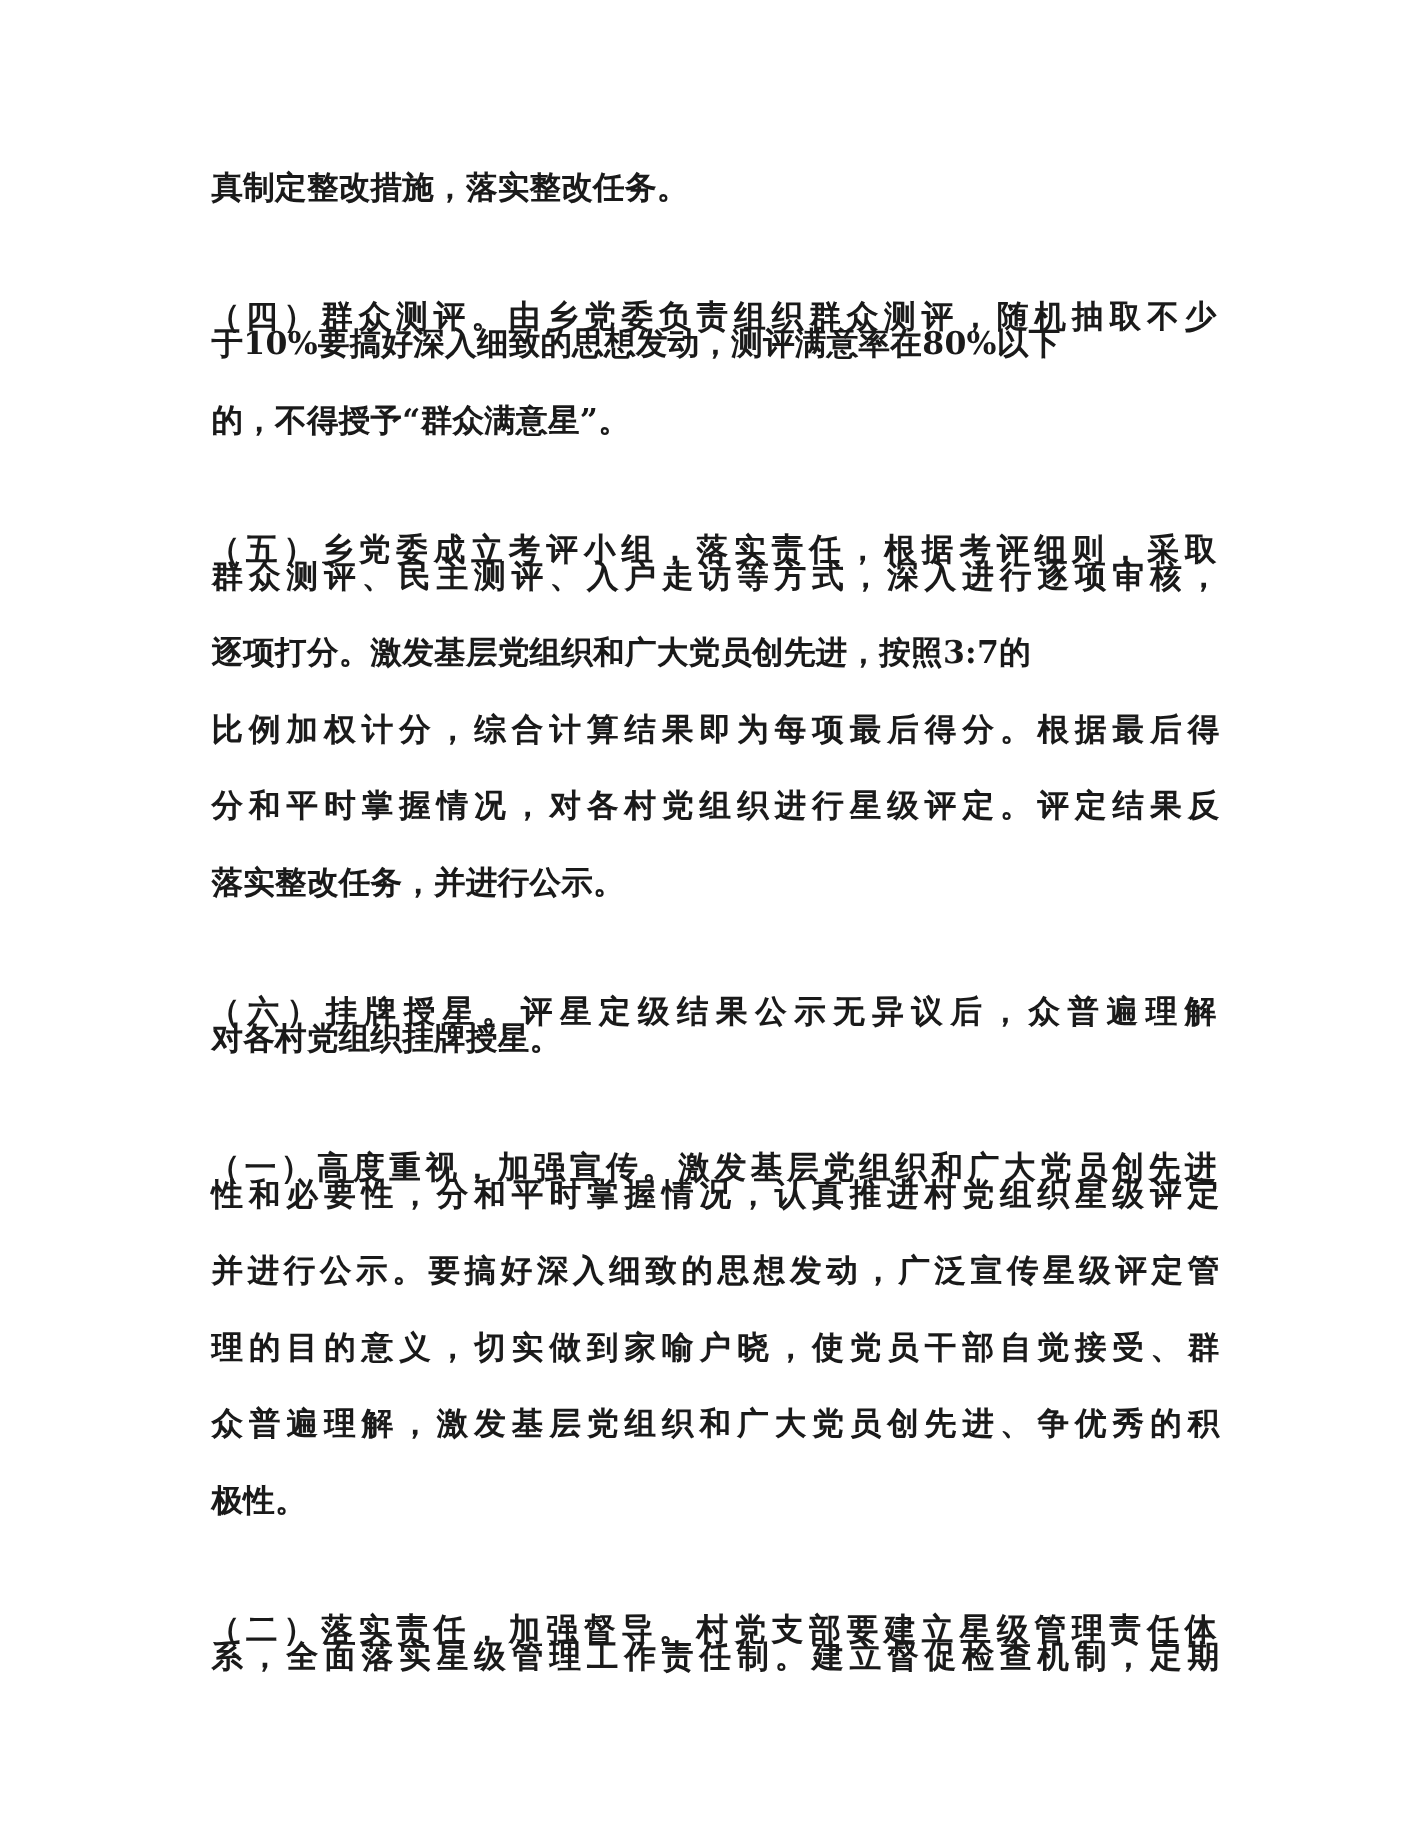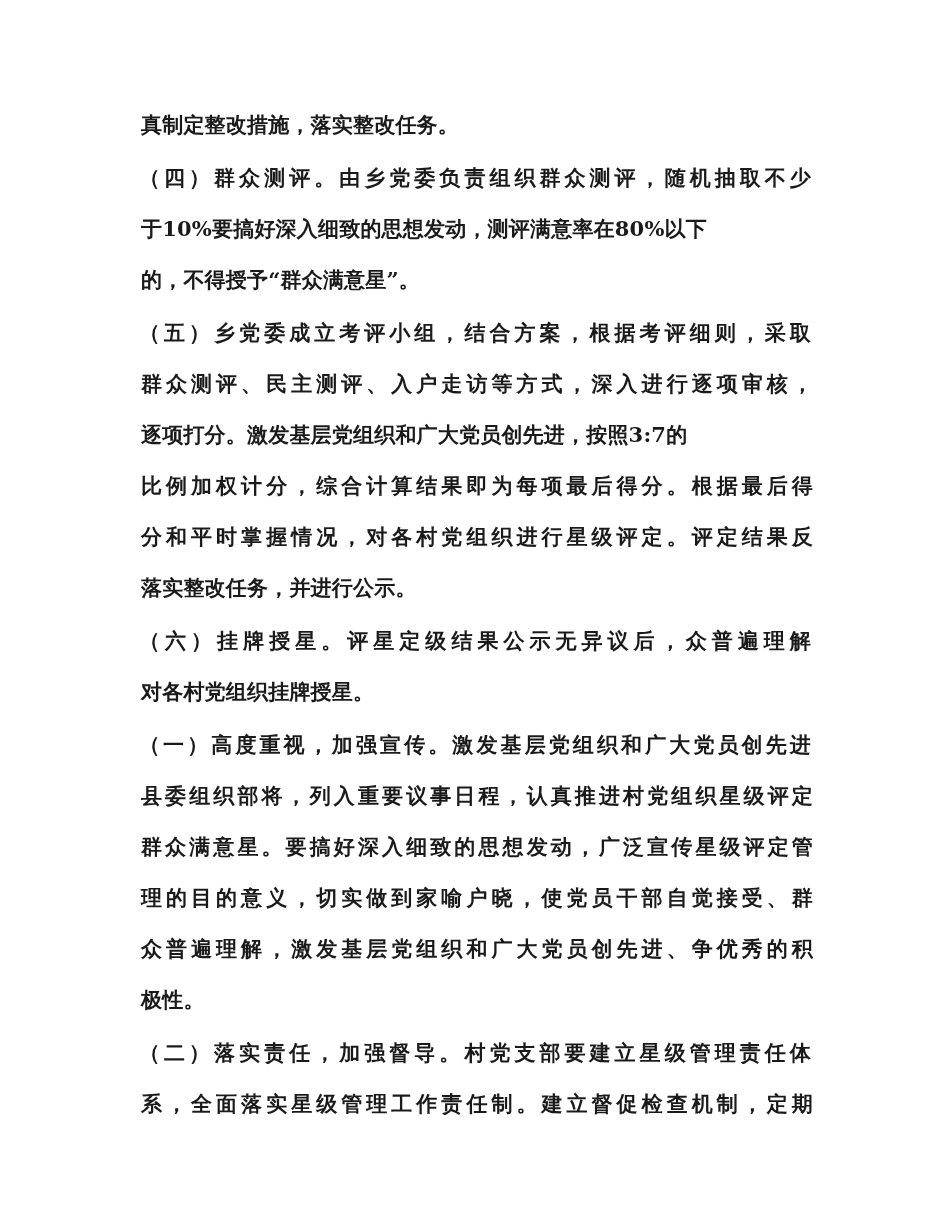--- a/index.html
+++ b/index.html
@@ -31,39 +31,40 @@
       letter-spacing: 0.2px;
       font-weight: bold;
     }
     .line.justify {
       width: 672px;
       text-align: justify;
       text-align-last: justify;
     }
     .line.indent {
       left: -2px;
+      margin-top: 33px;
     }
   </style>
 </head>
 <body>
 
 <div class="page">
   <div class="line" style="top:0px">真制定整改措施，落实整改任务。</div>
   <div class="line justify indent" style="top:53px">（四）群众测评。由乡党委负责组织群众测评，随机抽取不少</div>
   <div class="line" style="top:104px">于10%要搞好深入细致的思想发动，测评满意率在80%以下</div>
   <div class="line" style="top:155px">的，不得授予“群众满意星”。</div>
-  <div class="line justify indent" style="top:208px">（五）乡党委成立考评小组，结合方案，根据考评细则，采取</div>
+  <div class="line justify indent" style="top:208px">（五）乡党委成立考评小组，落实责任，根据考评细则，采取</div>
   <div class="line justify" style="top:259px">群众测评、民主测评、入户走访等方式，深入进行逐项审核，</div>
   <div class="line" style="top:310px">逐项打分。激发基层党组织和广大党员创先进，按照3:7的</div>
   <div class="line justify" style="top:361px">比例加权计分，综合计算结果即为每项最后得分。根据最后得</div>
   <div class="line justify" style="top:412px">分和平时掌握情况，对各村党组织进行星级评定。评定结果反</div>
   <div class="line" style="top:463px">落实整改任务，并进行公示。</div>
   <div class="line justify indent" style="top:516px">（六）挂牌授星。评星定级结果公示无异议后，众普遍理解</div>
   <div class="line" style="top:567px">对各村党组织挂牌授星。</div>
   <div class="line justify indent" style="top:620px">（一）高度重视，加强宣传。激发基层党组织和广大党员创先进</div>
-  <div class="line justify" style="top:671px">县委组织部将，列入重要议事日程，认真推进村党组织星级评定</div>
-  <div class="line justify" style="top:722px">群众满意星。要搞好深入细致的思想发动，广泛宣传星级评定管</div>
+  <div class="line justify" style="top:671px">性和必要性，分和平时掌握情况，认真推进村党组织星级评定</div>
+  <div class="line justify" style="top:722px">并进行公示。要搞好深入细致的思想发动，广泛宣传星级评定管</div>
   <div class="line justify" style="top:773px">理的目的意义，切实做到家喻户晓，使党员干部自觉接受、群</div>
   <div class="line justify" style="top:824px">众普遍理解，激发基层党组织和广大党员创先进、争优秀的积</div>
   <div class="line" style="top:875px">极性。</div>
   <div class="line justify indent" style="top:928px">（二）落实责任，加强督导。村党支部要建立星级管理责任体</div>
   <div class="line justify" style="top:979px">系，全面落实星级管理工作责任制。建立督促检查机制，定期</div>
 </div>
 
 </body></html>

